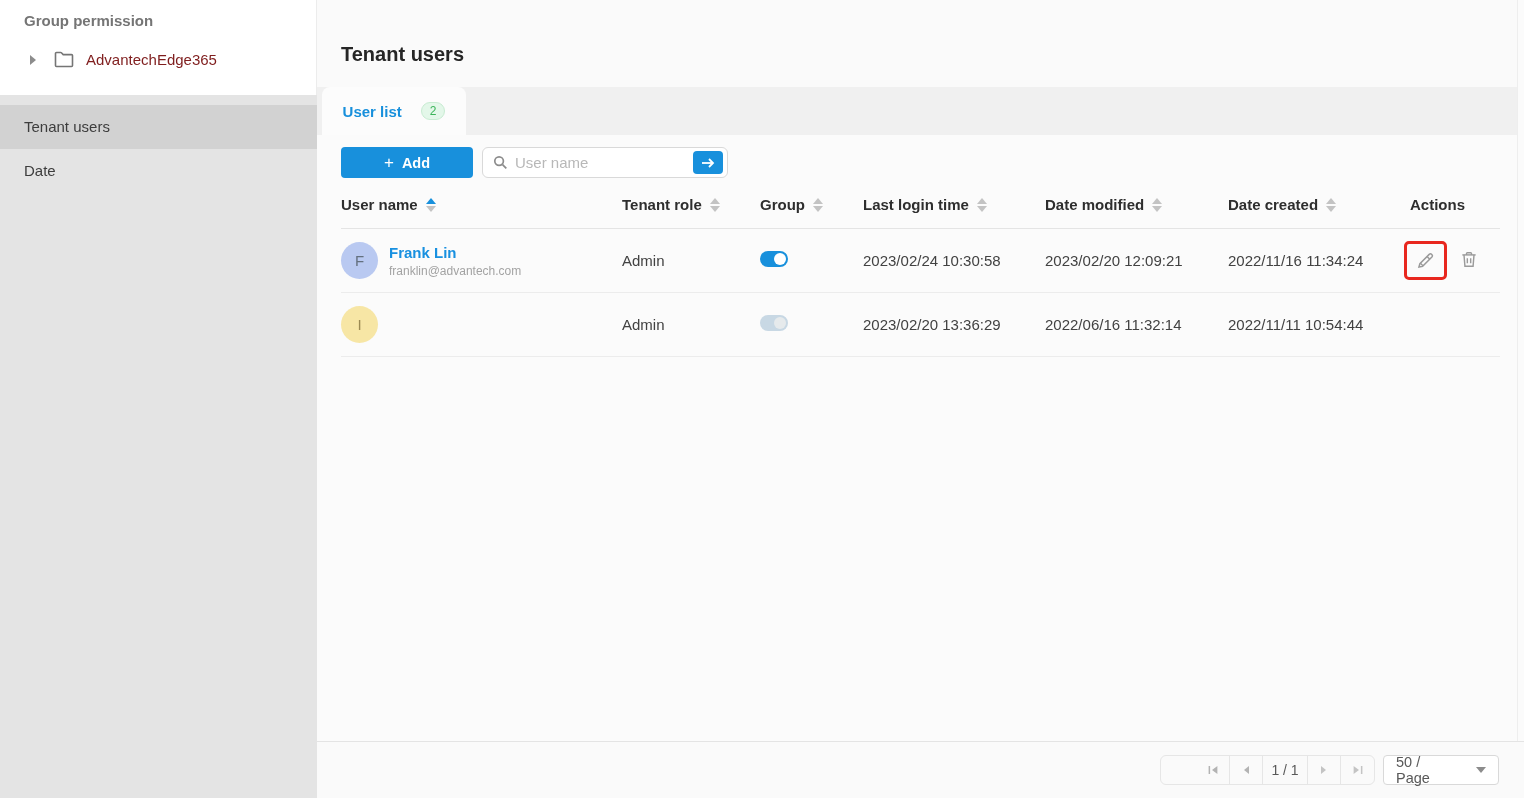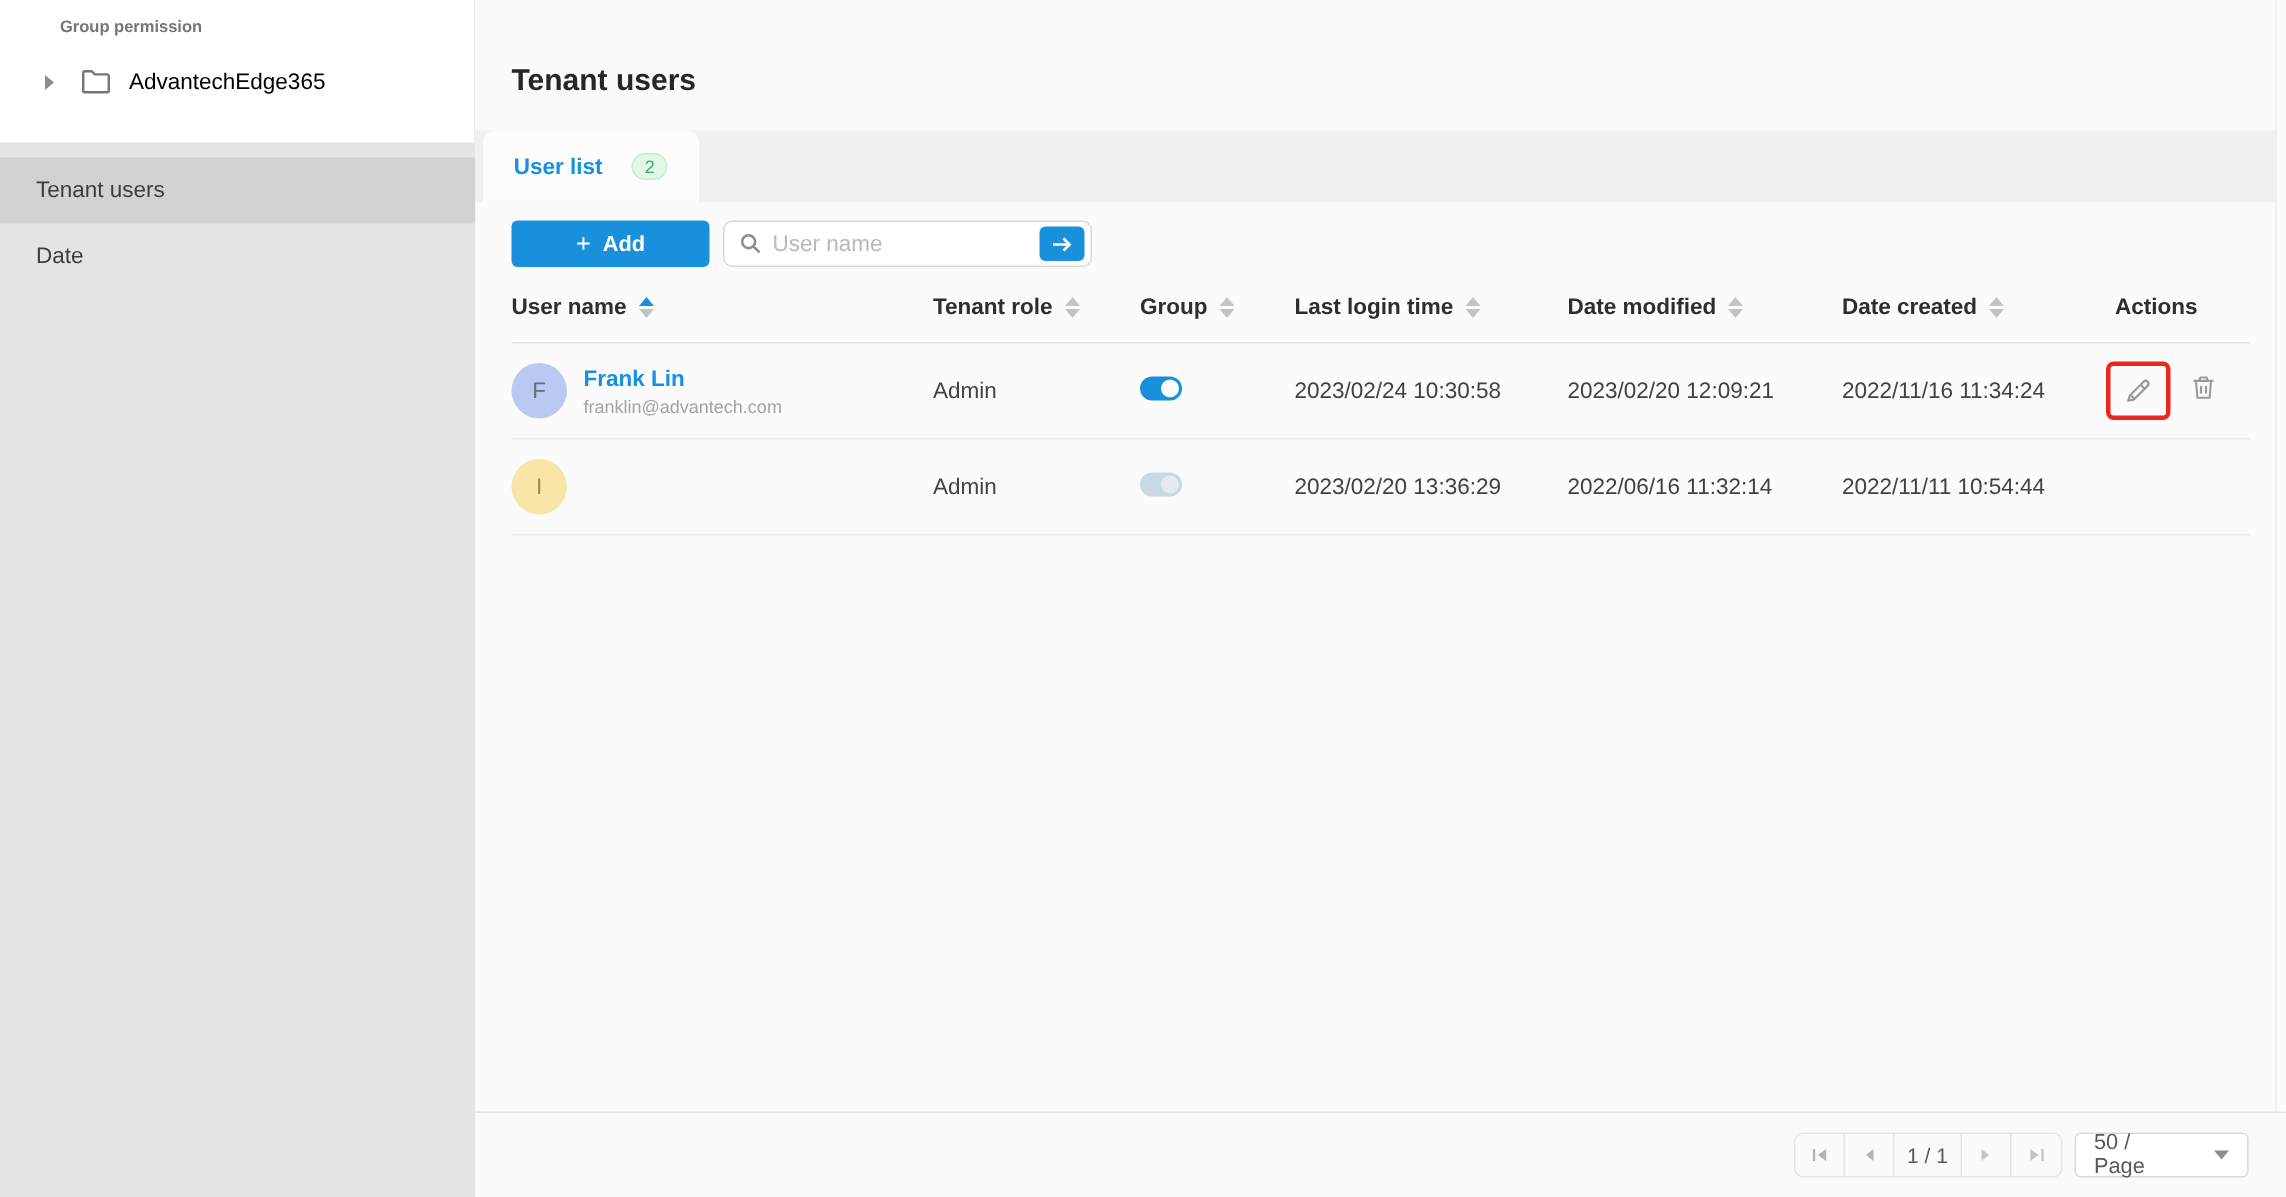--- a/index.html
+++ b/index.html
@@ -3,25 +3,25 @@
 <meta charset="utf-8">
 <style>
   * { box-sizing: border-box; margin: 0; padding: 0; }
   html, body { width: 1524px; height: 798px; overflow: hidden; }
   body { font-family: "Liberation Sans", "DejaVu Sans", sans-serif; background: #fafafa; }
   .app { display: flex; width: 1524px; height: 798px; }
 
   
   .sidebar { width: 317px; flex: 0 0 317px; background: #e4e4e4; height: 100%; }
   .sidebar-top { background: #ffffff; height: 95px; padding-top: 12px; border-right: 1px solid #ececec; }
-  .sidebar-title { color: #757575; font-weight: bold; font-size: 11px; padding-left: 40px; }
+  .sidebar-title { color: #757575; font-weight: bold; font-size: 15px; padding-left: 24px; }
   .tree-row { display: flex; align-items: center; margin-top: 22px; padding-left: 30px; cursor: pointer; }
   .caret-right { width: 0; height: 0; border-left: 6px solid #8c8c8c; border-top: 5px solid transparent; border-bottom: 5px solid transparent; margin-right: 18px; }
   .folder-ic { margin-right: 12px; display: inline-flex; }
-  .tree-label { font-size: 15px; color: #000000; }
+  .tree-label { font-size: 15px; color: #7f1d1d; }
   .sidebar-menu { margin-top: 10px; }
   .menu-item { height: 44px; line-height: 44px; padding-left: 24px; font-size: 15px; color: #3d3d3d; cursor: pointer; }
   .menu-item.selected { background: #d2d2d2; }
 
   
   .main { flex: 1; display: flex; flex-direction: column; background: #fafafa; position: relative; }
   .page-header { height: 87px; display: flex; align-items: center; padding: 22px 0 0 24px; }
   .page-title { font-size: 20px; font-weight: bold; color: #262626; }
   .tabstrip { height: 48px; background: #f0f0f0; display: flex; }
   .tab { margin-left: 5px; width: 144px; height: 48px; background: #fcfcfc; border-radius: 8px 8px 0 0; display: flex; align-items: center; justify-content: center; gap: 19px; cursor: pointer; }
@@ -59,21 +59,21 @@
   .toggle.on { background: #1890dc; }
   .toggle .knob { position: absolute; top: 2px; right: 2px; width: 12px; height: 12px; border-radius: 50%; background: #fff; }
   .toggle.disabled { background: #c8d8e4; }
   .toggle.disabled .knob { background: #e6eaec; }
   .actions-cell { display: flex; align-items: center; gap: 12px; margin-left: -6px; }
   .icon-btn { background: none; border: none; color: #9a9a9a; cursor: pointer; display: inline-flex; padding: 0; }
   .red-box { border: 3px solid #e8271e; border-radius: 5px; padding: 6px 8px; display: inline-flex; }
 
   
   .footer { height: 57px; border-top: 1px solid #e4e4e4; display: flex; align-items: center; justify-content: flex-end; gap: 8px; padding-right: 25px; background: #fafafa; }
-  .pager { display: flex; align-items: stretch; height: 30px; border: 1px solid #e6e6e6; border-radius: 6px; overflow: hidden; }
+  .pager { display: flex; align-items: stretch; height: 30px; border: 1px solid #e6e6e6; border-radius: 6px; overflow: hidden; padding-left: 36px; }
   .pager > * { display: flex; align-items: center; justify-content: center; border-right: 1px solid #e6e6e6; background: transparent; }
   .pager > *:last-child { border-right: none; }
   .pager button { width: 33px; border-top: none; border-bottom: none; border-left: none; cursor: pointer; color: #b3b3b3; padding: 0; }
   .page-ind { width: 45px; font-size: 14px; color: #595959; }
   .size-select { width: 116px; height: 30px; background: #fff; border: 1px solid #d9d9d9; border-radius: 4px; display: flex; align-items: center; justify-content: space-between; padding: 0 12px; cursor: pointer; gap: 39px; }
   .size-select span { font-size: 14.5px; color: #595959; }
   .caret-down { width: 0; height: 0; border-left: 5px solid transparent; border-right: 5px solid transparent; border-top: 6px solid #8c8c8c; }
   .scroll-strip { position: absolute; top: 0; right: 0; width: 7px; height: 741px; background: #fbfbfb; border-left: 1px solid #eeeeee; }
 </style>
 </head>

